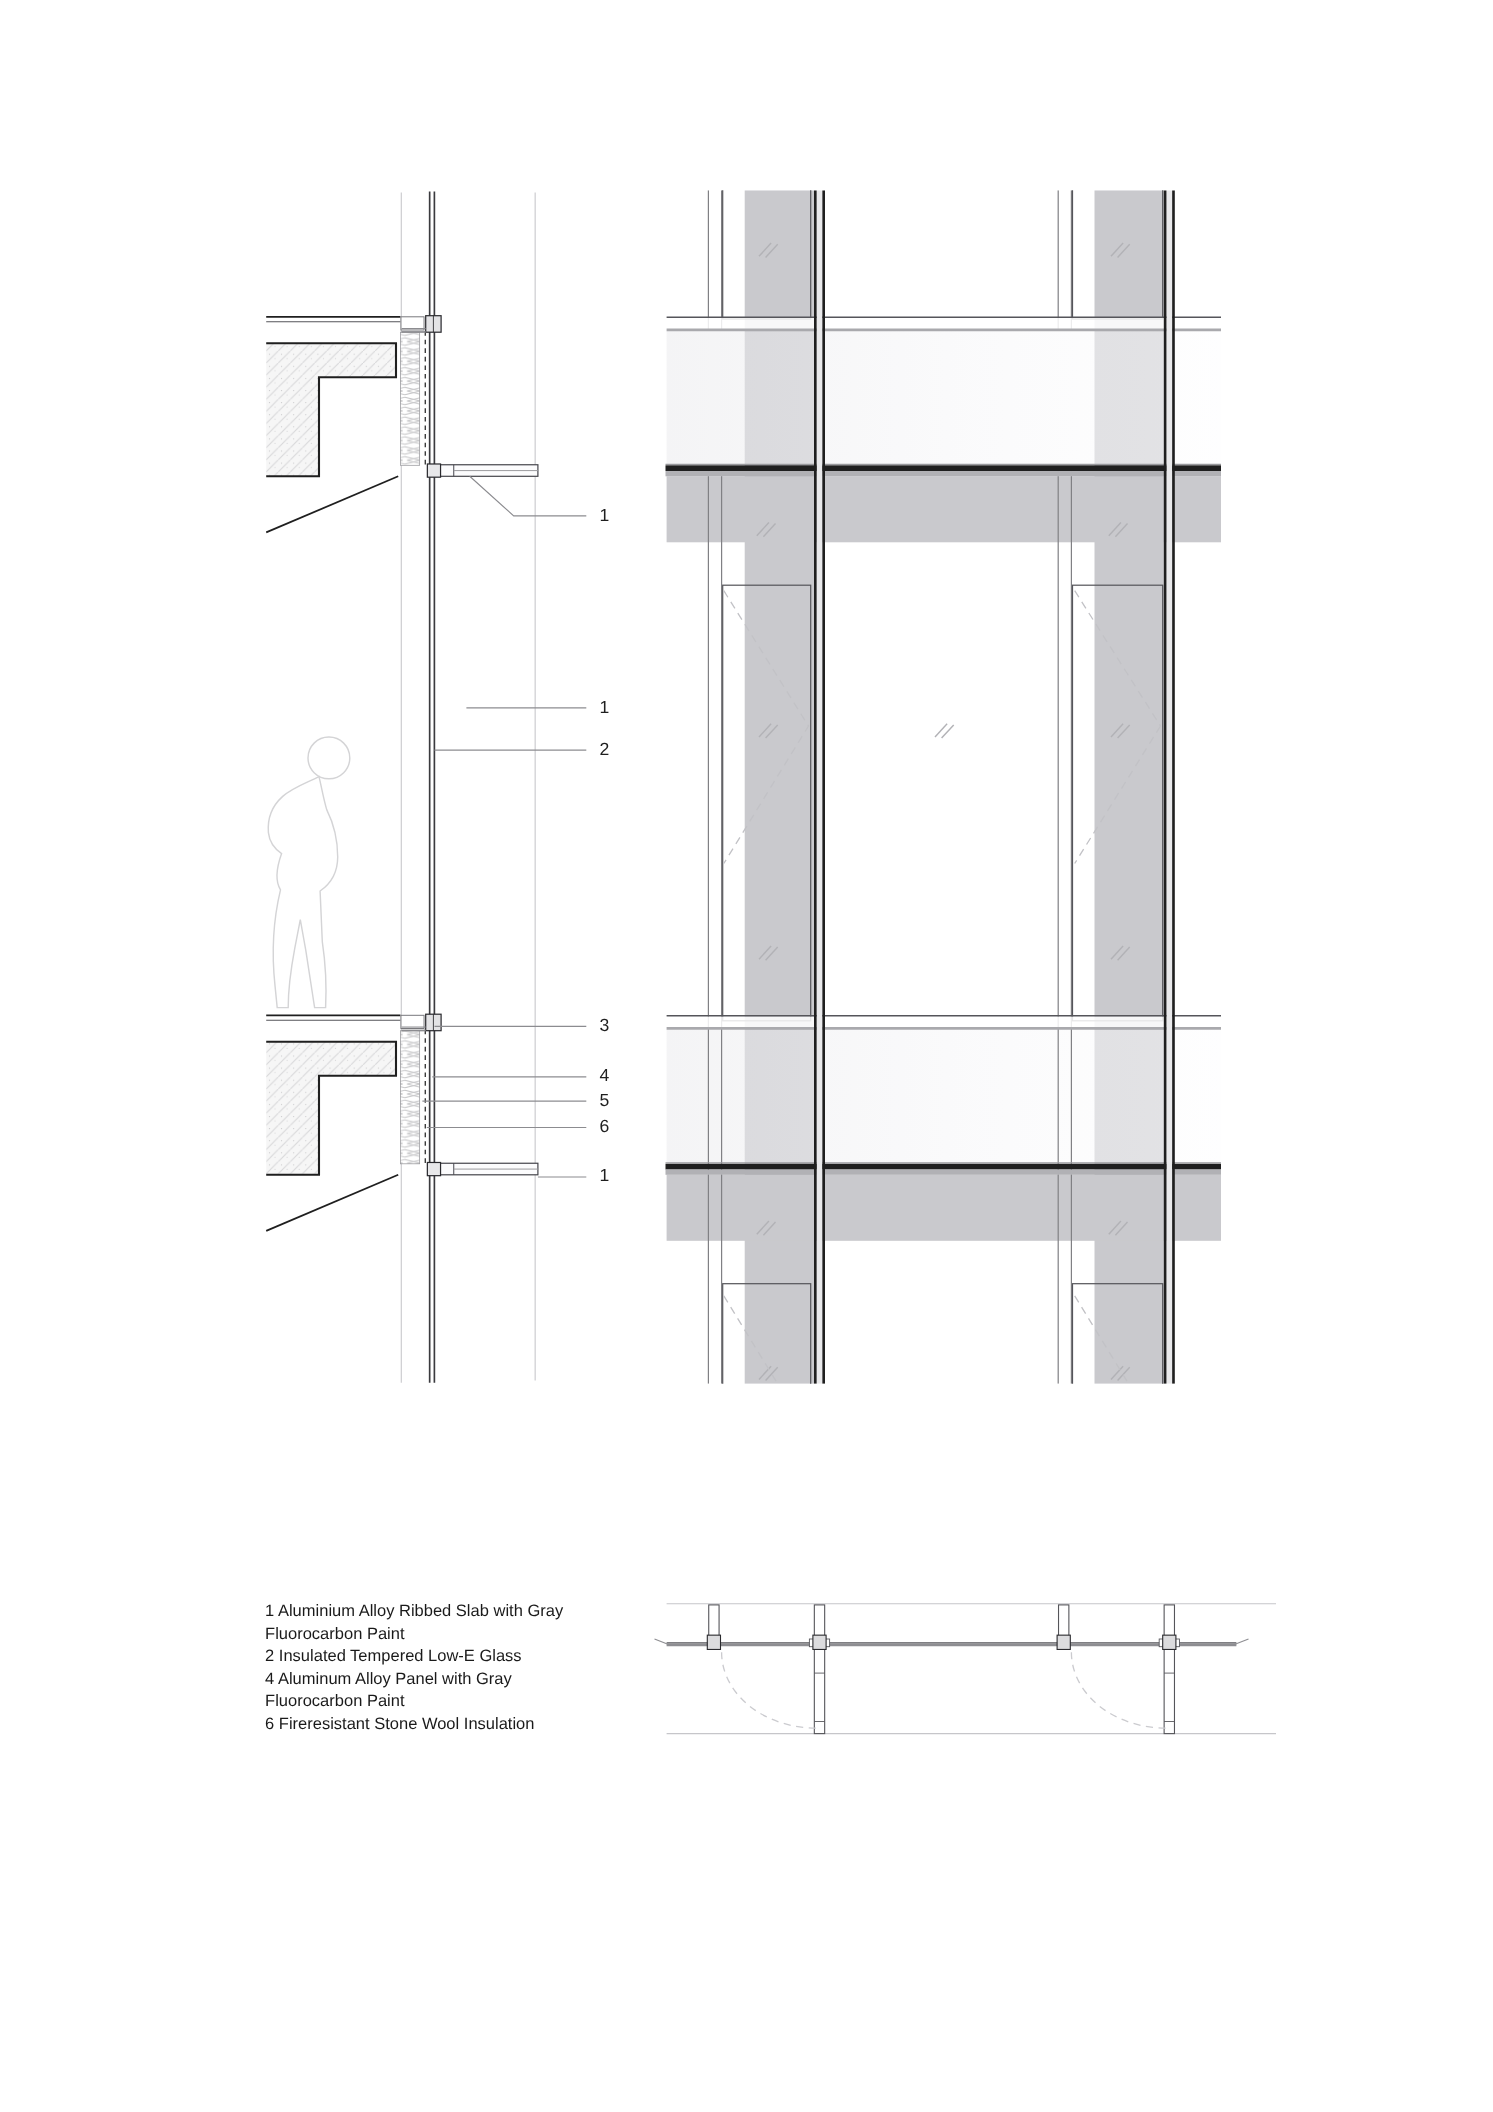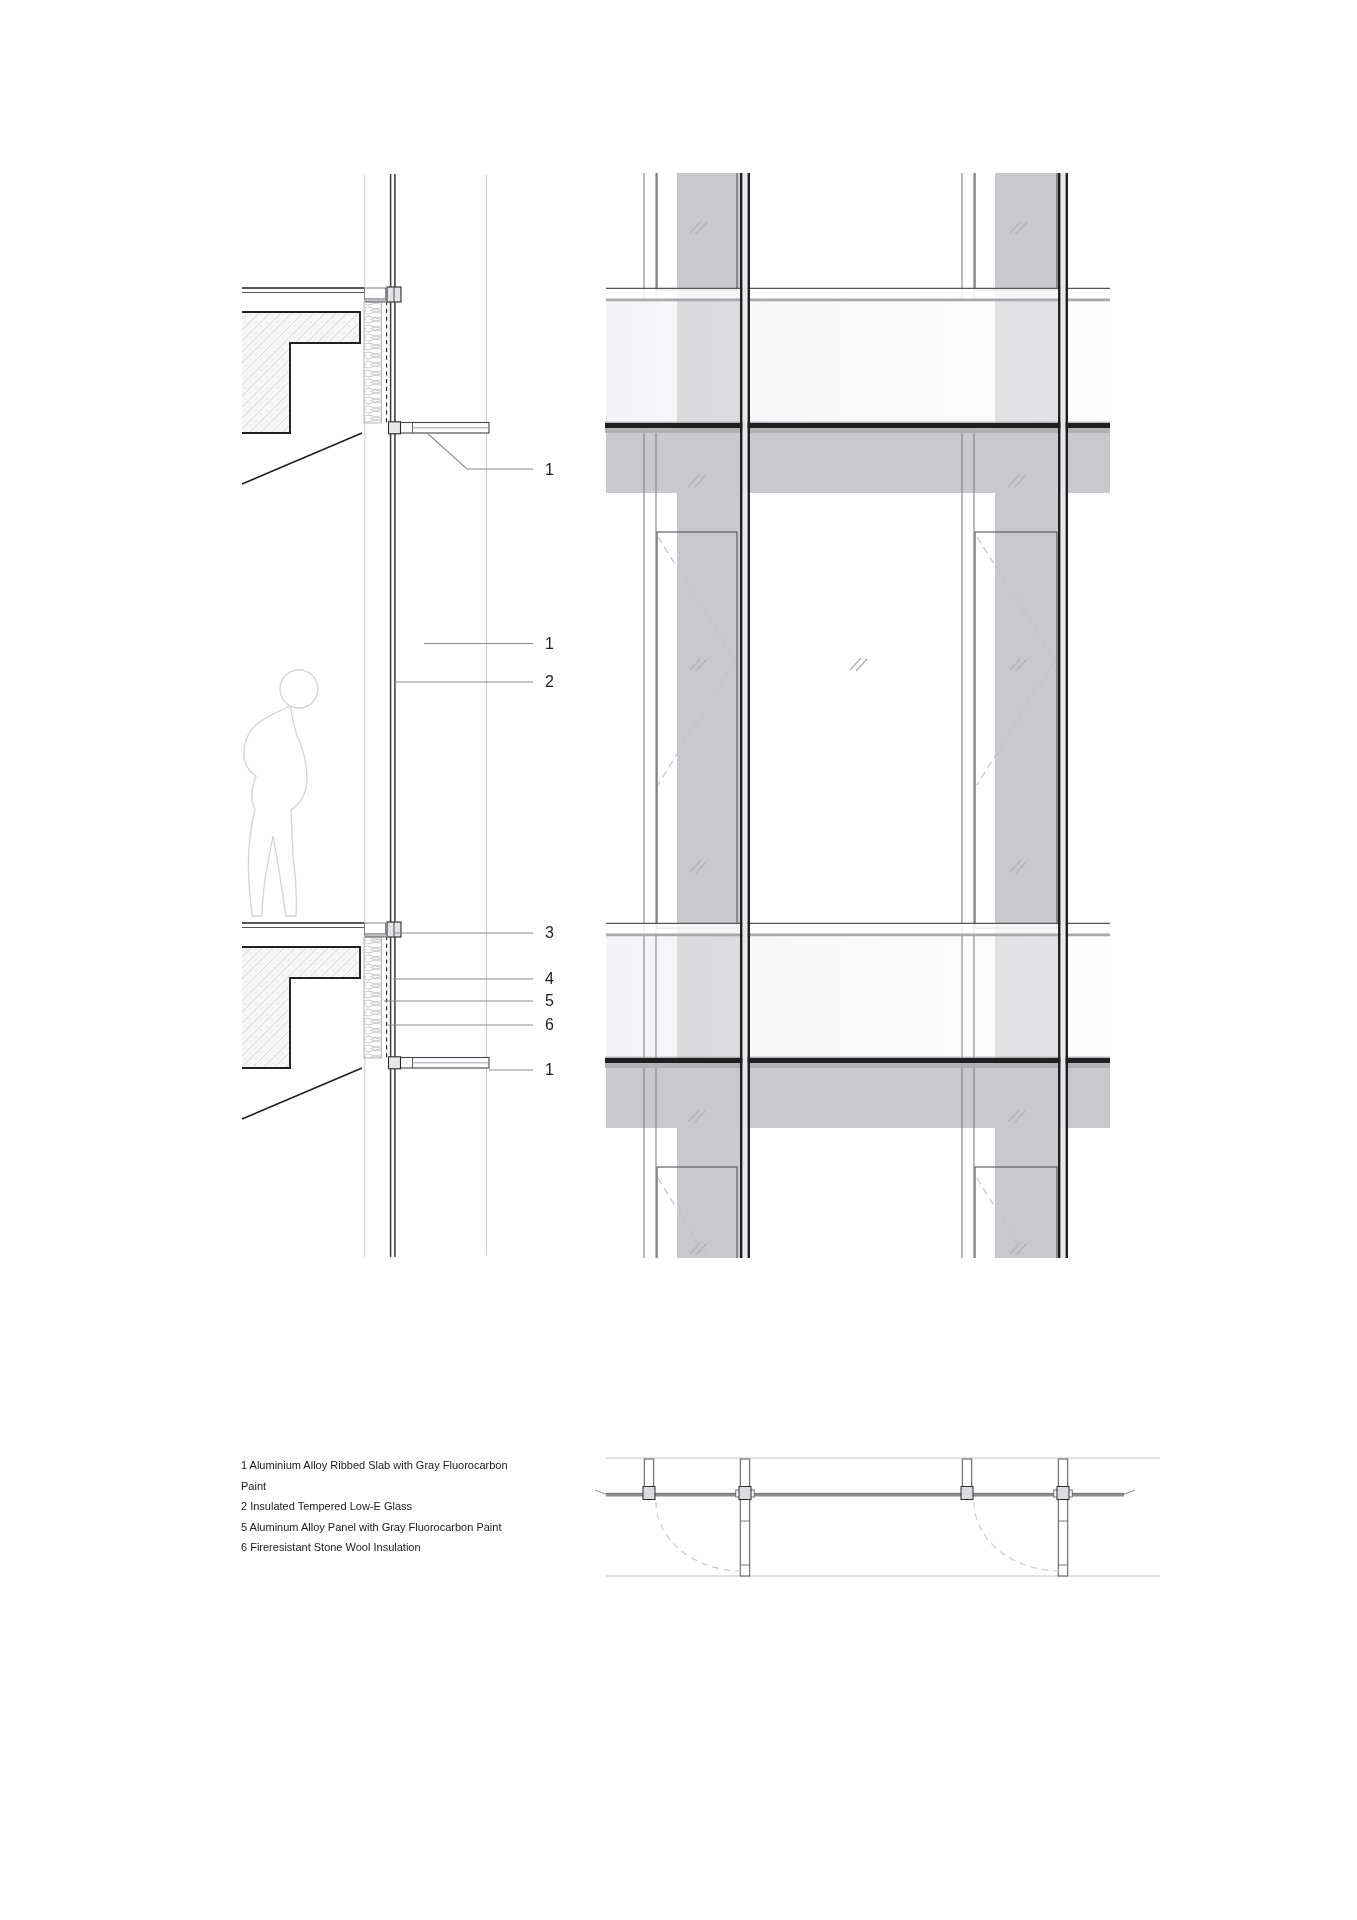--- a/index.html
+++ b/index.html
@@ -7,21 +7,21 @@
     position:relative;width:1357px;height:1920px;background:#ffffff;overflow:hidden;
     font-family:"Liberation Sans","DejaVu Sans",sans-serif;
   }
   .drawing-svg{position:absolute;left:0;top:0;}
   .callout{
     position:absolute;font-size:16px;line-height:17px;color:#1f1f1f;
     width:22px;text-align:left;
   }
   .legend{
     position:absolute;left:241px;top:1455px;width:286px;
-    font-size:11px;line-height:20.6px;color:#1a1a1a;
+    font-size:15px;line-height:20.6px;color:#1a1a1a;
   }
   .legend-item{margin:0;padding:0;}
 </style>
 </head>
 <body>
 
 <div class="canvas">
 
   <svg class="drawing-svg" width="1357" height="1920" viewBox="0 0 1357 1920" xmlns="http://www.w3.org/2000/svg">
     <defs>
@@ -248,17 +248,17 @@
   <span class="callout" style="left:545px;top:673px;">2</span>
   <span class="callout" style="left:545px;top:924px;">3</span>
   <span class="callout" style="left:545px;top:970px;">4</span>
   <span class="callout" style="left:545px;top:992px;">5</span>
   <span class="callout" style="left:545px;top:1016px;">6</span>
   <span class="callout" style="left:545px;top:1061px;">1</span>
 
   <div class="legend">
     <div class="legend-item">1 Aluminium Alloy Ribbed Slab with Gray Fluorocarbon Paint</div>
     <div class="legend-item">2 Insulated Tempered Low-E Glass</div>
-    <div class="legend-item">5 Aluminum Alloy Panel with Gray Fluorocarbon Paint</div>
+    <div class="legend-item">4 Aluminum Alloy Panel with Gray Fluorocarbon Paint</div>
     <div class="legend-item">6 Fireresistant Stone Wool Insulation</div>
   </div>
 
 </div>
 
 </body></html>

